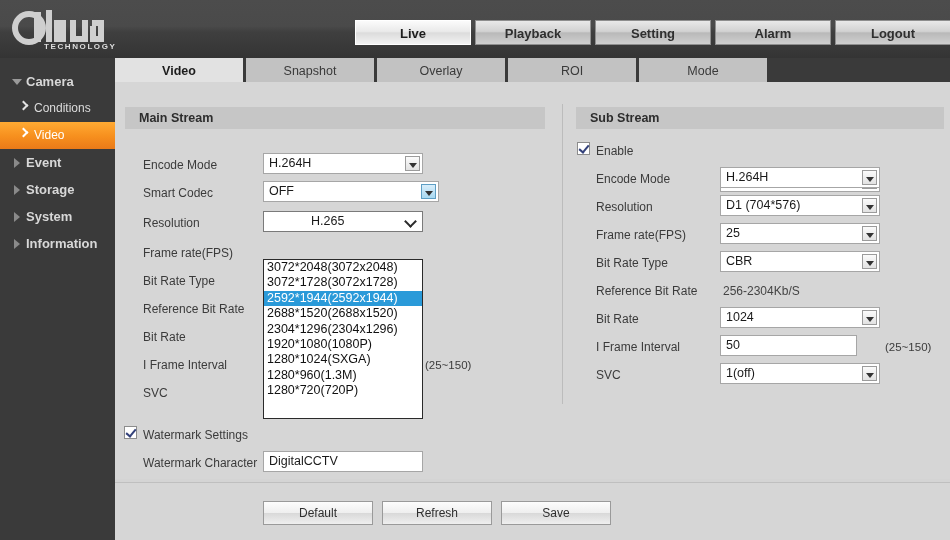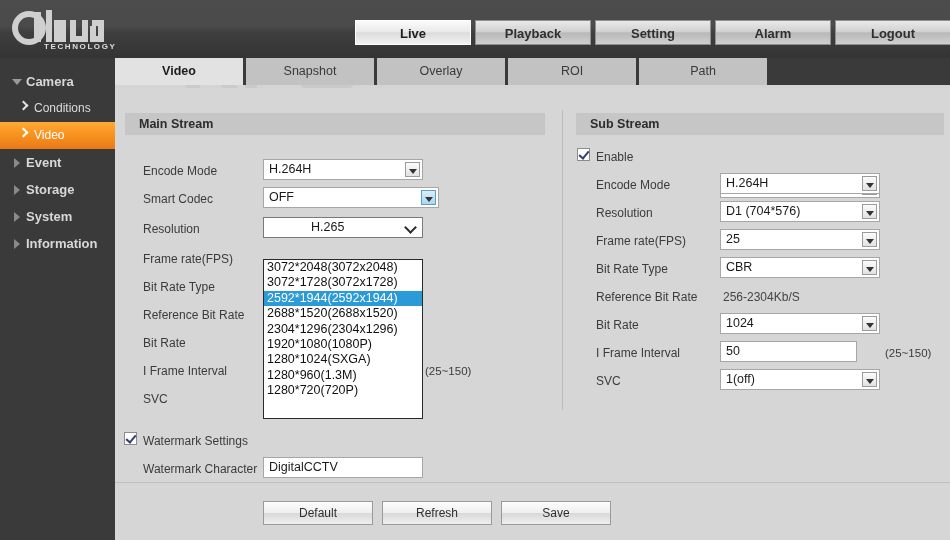--- a/index.html
+++ b/index.html
@@ -86,21 +86,21 @@
   }
   .ctabs { position: absolute; left: 115px; top: 58px; display: flex; z-index: 12; }
   .ctab {
     width: 128px; height: 27px; line-height: 27px; text-align: center;
     font-size: 12.5px; color: #3a3a3a;
     background: #c2c2c2; margin-right: 3px; cursor: pointer;
   }
   .ctab.active { background: #e2e2e2; font-weight: bold; color: #1c1c1c; }
 
   .panelarea {
-    position: absolute; left: 115px; top: 88px; width: 835px; height: 397px;
+    position: absolute; left: 115px; top: 82px; width: 835px; height: 397px;
     background: #d6d6d6; z-index: 12;
   }
   .vdiv {
     position: absolute; left: 447px; top: 22px; width: 1px; height: 300px;
     background: #bcbcbc;
   }
   .footer {
     position: absolute; left: 115px; top: 482px; width: 835px; height: 58px;
     background: #d6d6d6; border-top: 1px solid #bfbfbf; z-index: 12;
   }
@@ -243,21 +243,21 @@
       <span>Information</span>
     </div>
   </div>
 
   <div class="darkstrip"></div>
   <div class="ctabs">
     <div class="ctab active">Video</div>
     <div class="ctab">Snapshot</div>
     <div class="ctab">Overlay</div>
     <div class="ctab">ROI</div>
-    <div class="ctab">Path</div>
+    <div class="ctab">Mode</div>
   </div>
 
   <div class="panelarea">
     <div class="vdiv"></div>
 
     <div class="panel main">
       <div class="sec-head">Main Stream</div>
 
       <div class="lbl" style="left:28px; top:73px;">Encode Mode</div>
       <div class="sel" style="left:148px; top:71px; width:160px;">

